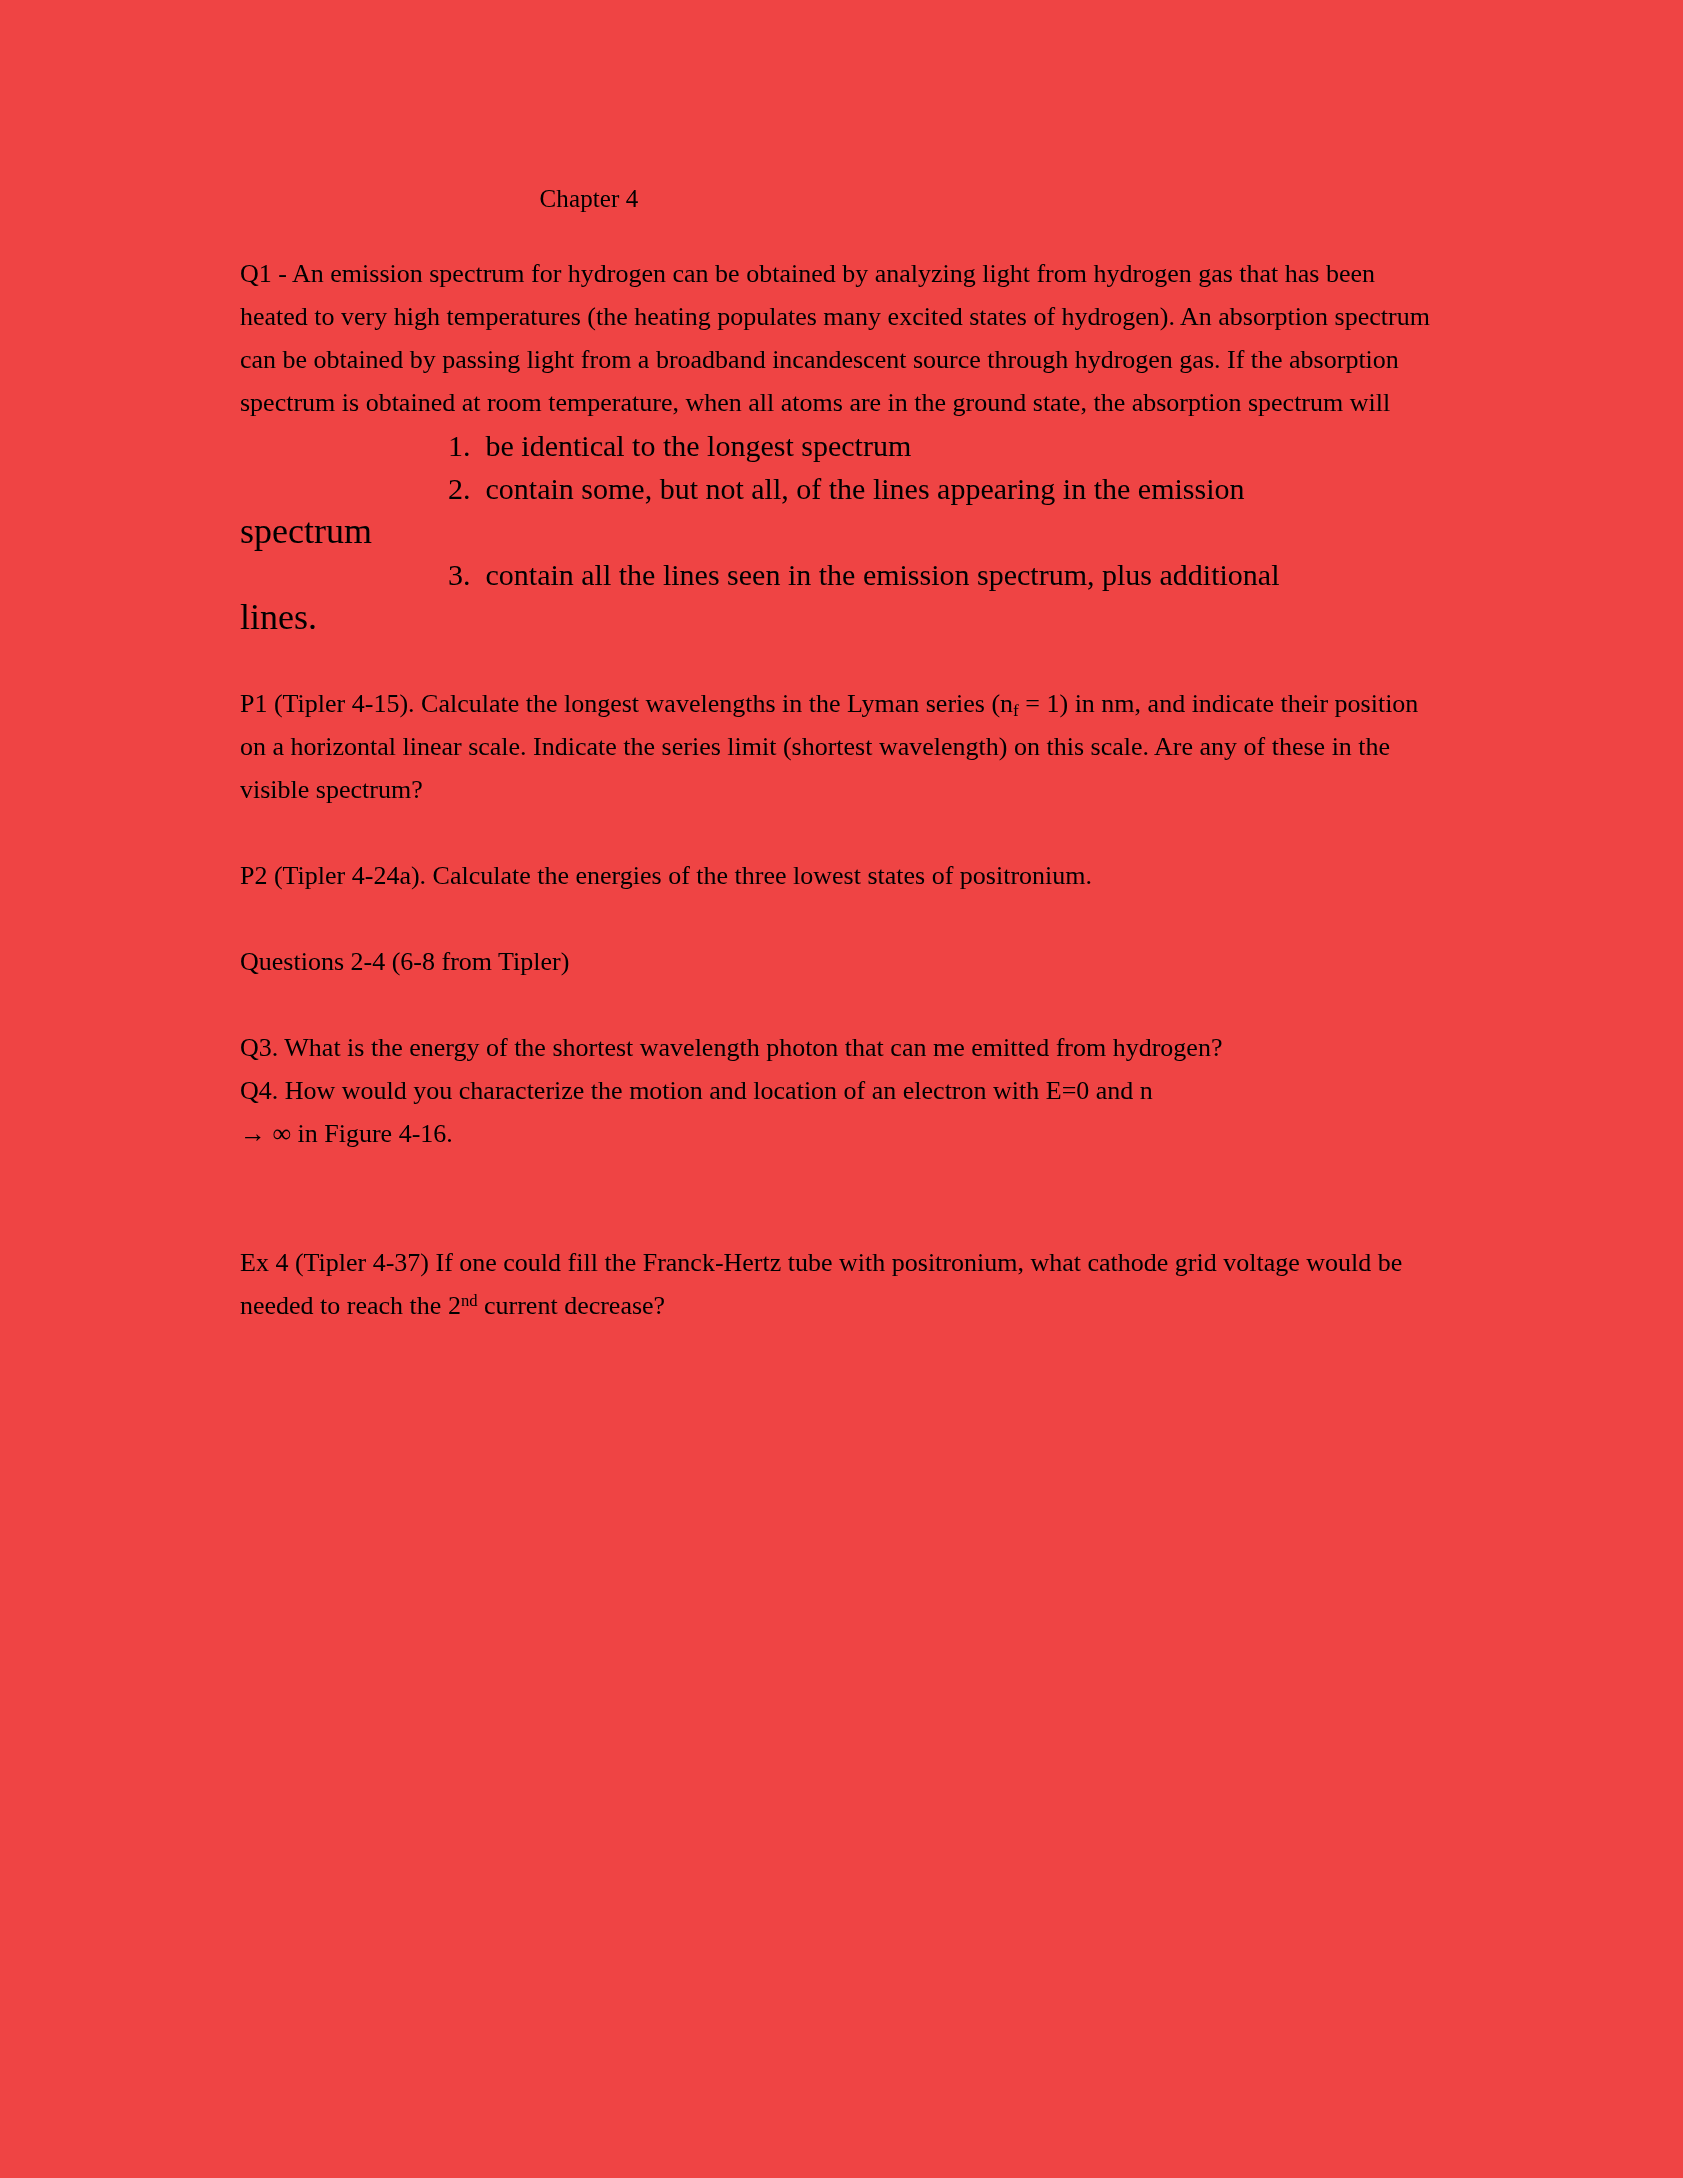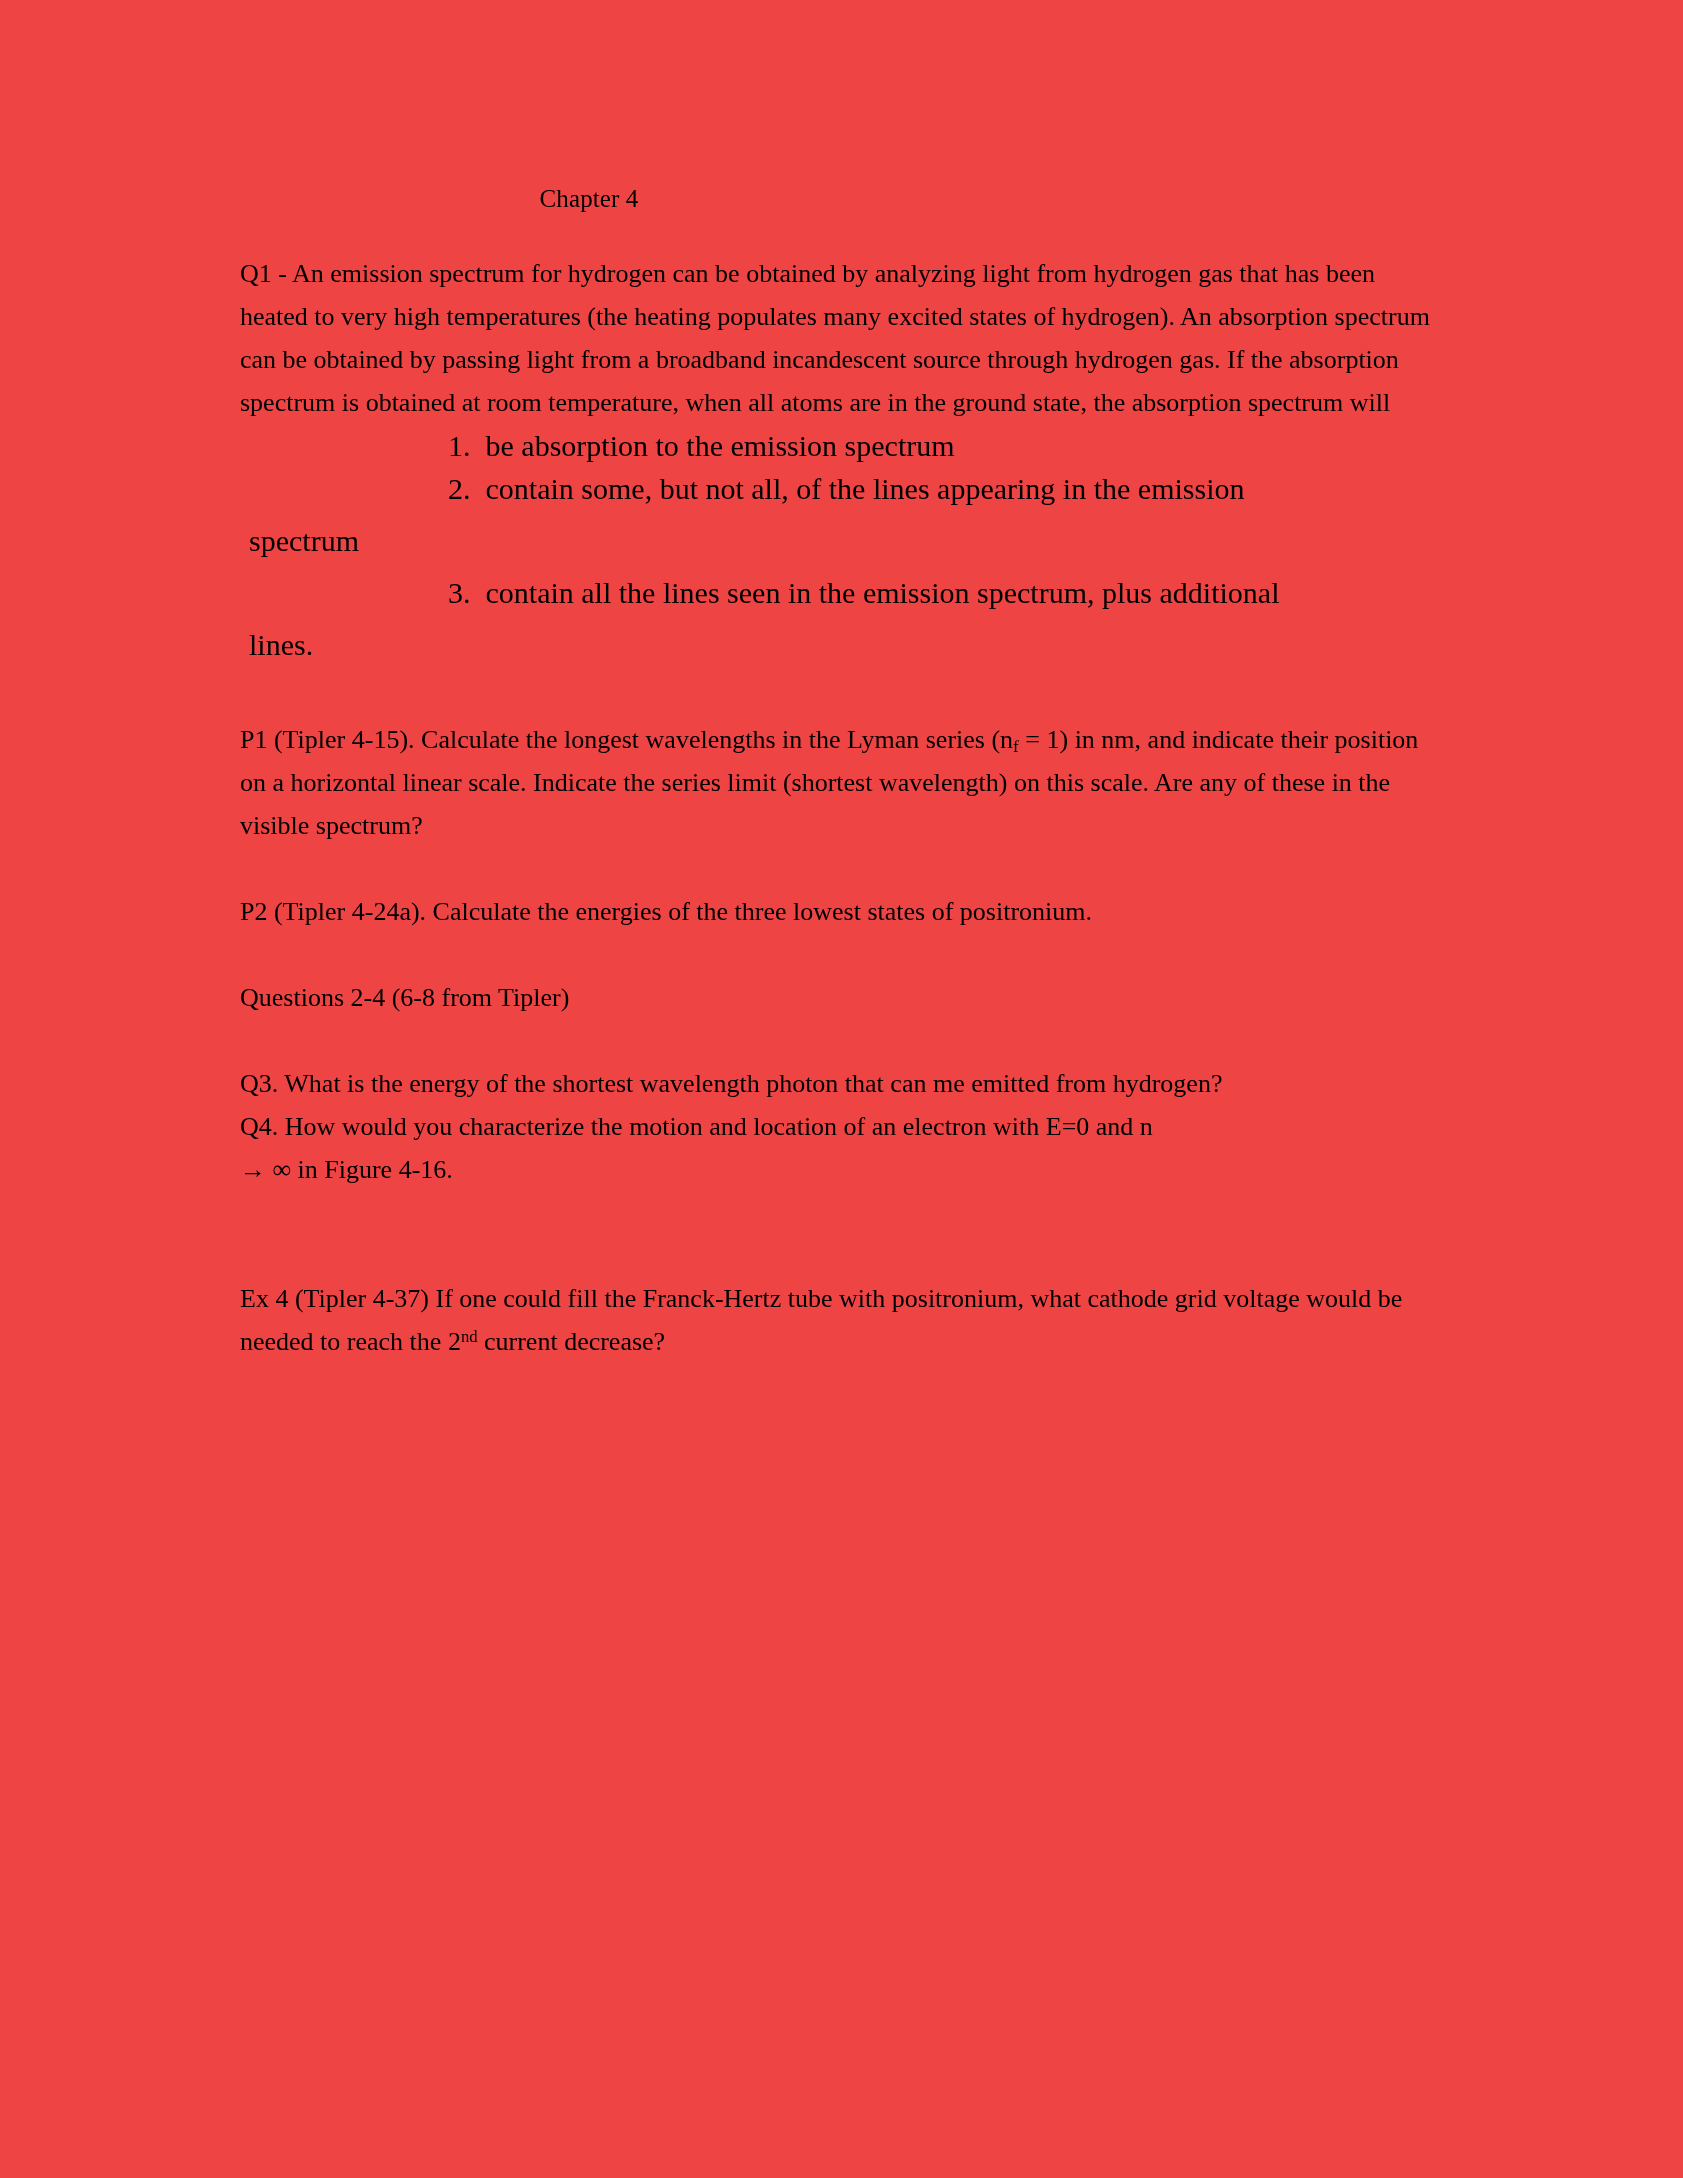--- a/index.html
+++ b/index.html
@@ -57,23 +57,23 @@
   .option-row {
     font-size: 30px;
     line-height: 43px;
     margin: 0;
   }
   .option-indent {
     display: inline-block;
     width: 208px;
   }
   .overflow-word {
-    font-size: 30px;
+    font-size: 36px;
     line-height: 43px;
-    margin: 9px;
+    margin: 0;
   }
 
   sub {
     font-size: 0.66em;
     vertical-align: -0.22em;
     line-height: 0;
   }
   sup {
     font-size: 0.64em;
     vertical-align: 0.48em;
@@ -88,21 +88,21 @@
 <div class="page">
 
   <div class="page-header">Chapter 4</div>
 
   <div class="body-col">
 
     <p class="para">Q1  - An emission spectrum for hydrogen can be obtained by analyzing light from hydrogen gas that has been heated to very high temperatures (the heating populates many excited states of hydrogen).  An absorption spectrum can be obtained by passing light from a broadband incandescent source through hydrogen gas.  If the absorption spectrum is obtained at room temperature, when all atoms are in the ground state, the absorption spectrum will</p>
 
     <div>
 
-      <p class="option-row"><span class="option-indent"></span><span>1.</span>&nbsp;&nbsp;<span>be absorption to the emission spectrum</span></p>
+      <p class="option-row"><span class="option-indent"></span><span>1.</span>&nbsp;&nbsp;<span>be identical to the longest spectrum</span></p>
 
       <p class="option-row"><span class="option-indent"></span><span>2.</span>&nbsp;&nbsp;<span>contain some, but not all, of the lines appearing in the emission</span></p>
       <p class="overflow-word">spectrum</p>
 
       <p class="option-row"><span class="option-indent"></span><span>3.</span>&nbsp;&nbsp;<span>contain all the lines seen in the emission spectrum, plus additional</span></p>
       <p class="overflow-word">lines.</p>
 
     </div>
 
     <div class="gap-md"></div>

